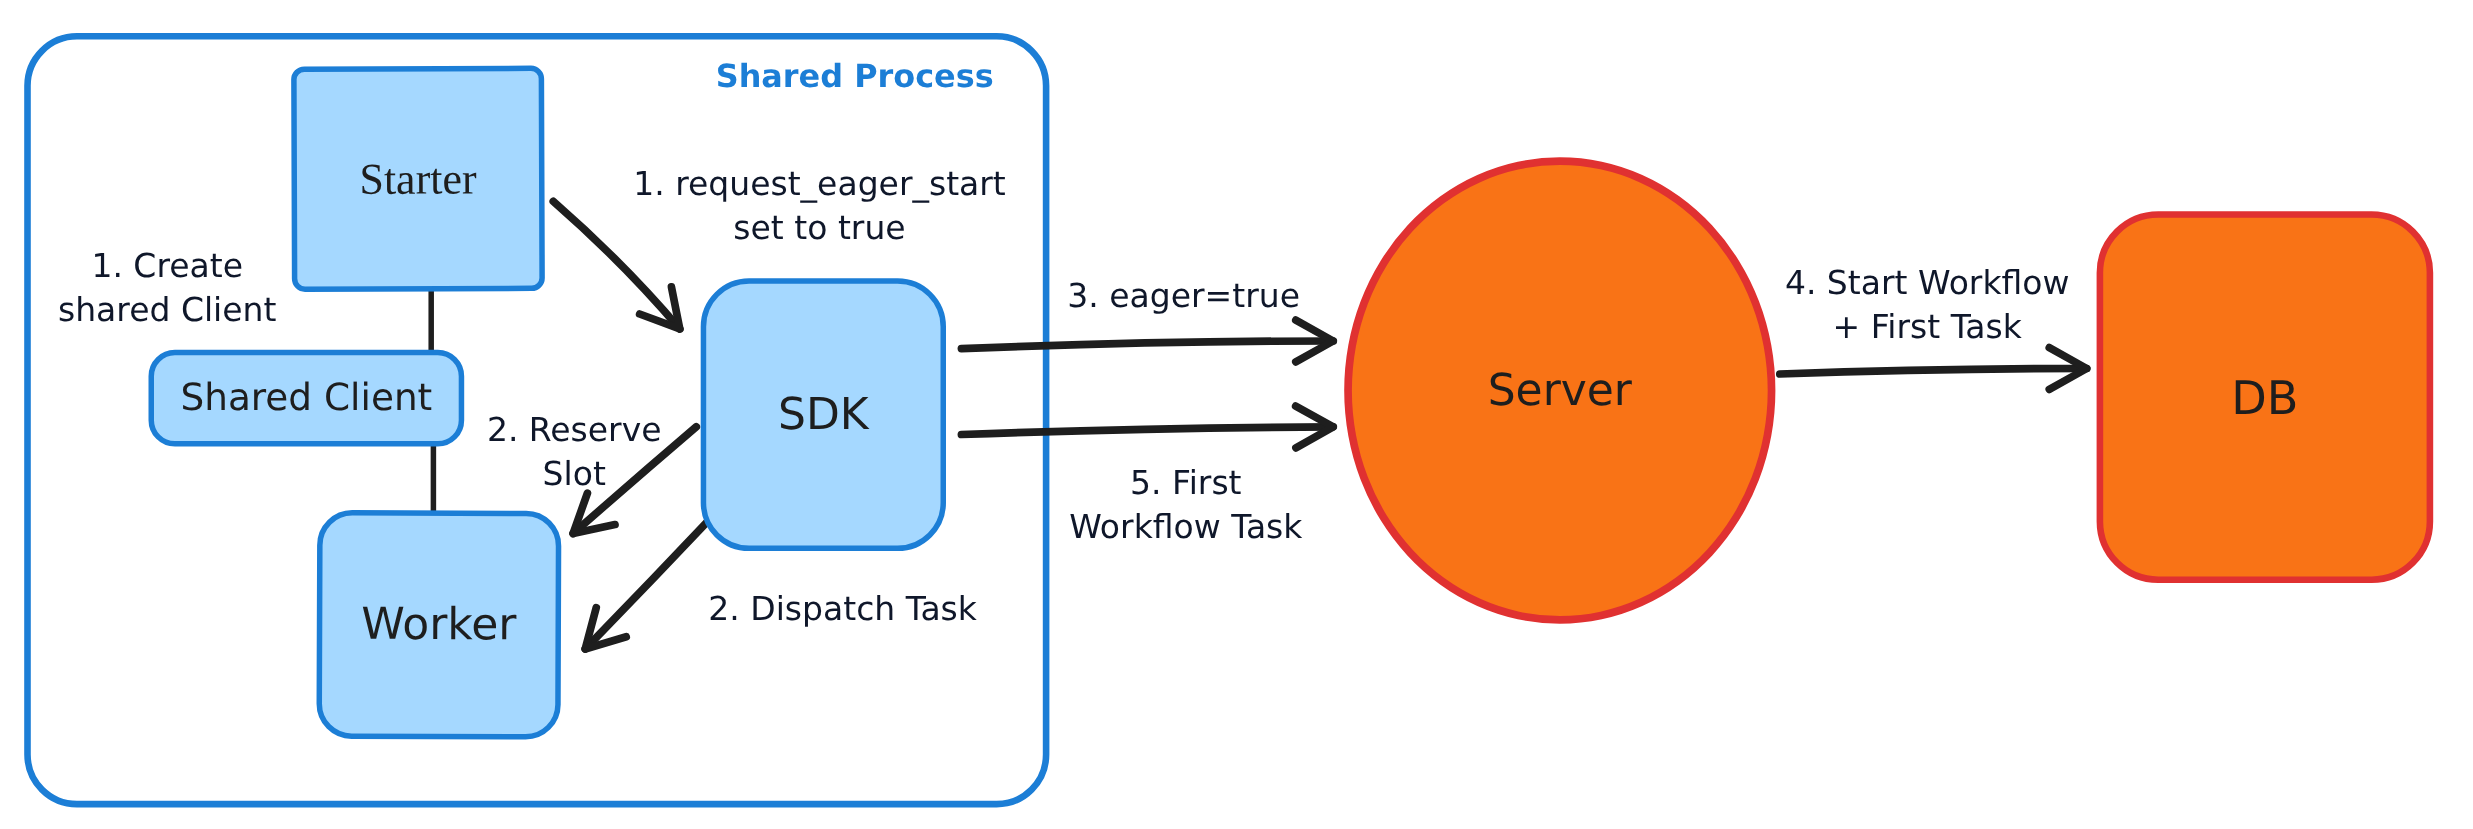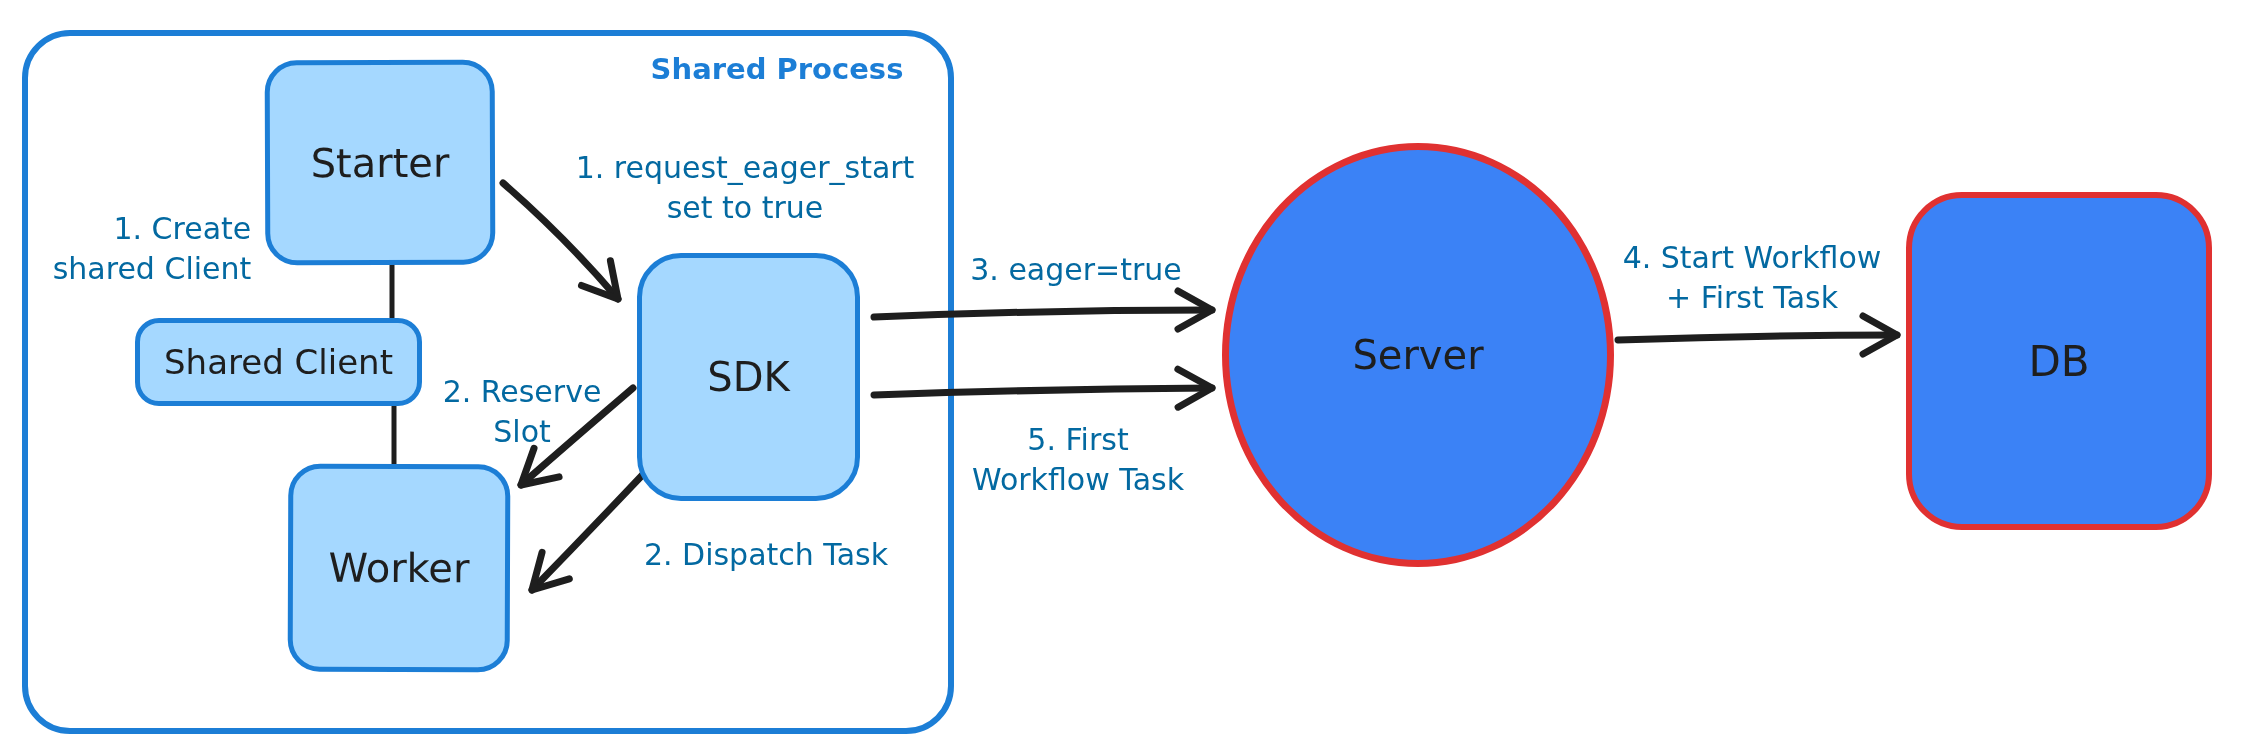--- a/index.html
+++ b/index.html
@@ -42,41 +42,41 @@
     display: flex;
     align-items: center;
     justify-content: center;
     box-sizing: border-box;
     font-size: 40px;
     font-weight: 500;
     color: #1e1e1e;
     white-space: nowrap;
   }
   .node.blue { background: #a5d8ff; border: 5px solid #1c7ed6; }
-  .node.red  { background: #3b82f6; border: 6px solid #e03131; }
+  .node.red  { background: #f97316; border: 6px solid #e03131; }
 
-  #node-starter { left: 265px; top: 60px;  width: 230px; height: 205px; border-radius: 32px; transform: rotate(-0.2deg); }
+  #node-starter { left: 265px; top: 60px;  width: 230px; height: 205px; border-radius: 12px; transform: rotate(-0.2deg); font-family: Liberation Serif, serif; }
   #node-shared-client { left: 135px; top: 318px; width: 287px; height: 88px; border-radius: 24px; font-size: 34px; }
   #node-worker  { left: 288px; top: 464px; width: 222px; height: 208px; border-radius: 32px; transform: rotate(0.2deg); }
   #node-sdk     { left: 637px; top: 253px; width: 223px; height: 248px; border-radius: 44px; }
   #node-server  { left: 1222px; top: 143px; width: 392px; height: 424px; border-radius: 50%; border-width: 7px; }
   #node-db      { left: 1906px; top: 192px; width: 306px; height: 338px; border-radius: 56px; font-size: 42px; }
 
   
   .note {
     position: absolute;
     transform: translateX(-50%);
     text-align: center;
     font-size: 30px;
     line-height: 40px;
     font-weight: 500;
-    color: #0369a1;
+    color: #0f172a;
     white-space: nowrap;
   }
-  #note-create-shared-client { left: 152px;  top: 209px; text-align: right; }
+  #note-create-shared-client { left: 152px;  top: 223px; }
   #note-request-eager-start  { left: 745px;  top: 148px; }
   #note-reserve-slot         { left: 522px;  top: 372px; }
   #note-dispatch-task        { left: 766px;  top: 535px; }
   #note-eager-true           { left: 1076px; top: 250px; text-align: right; }
   #note-first-workflow-task  { left: 1078px; top: 420px; }
   #note-start-workflow       { left: 1752px; top: 238px; }
 
   #arrow-layer {
     position: absolute;
     left: 0; top: 0;

